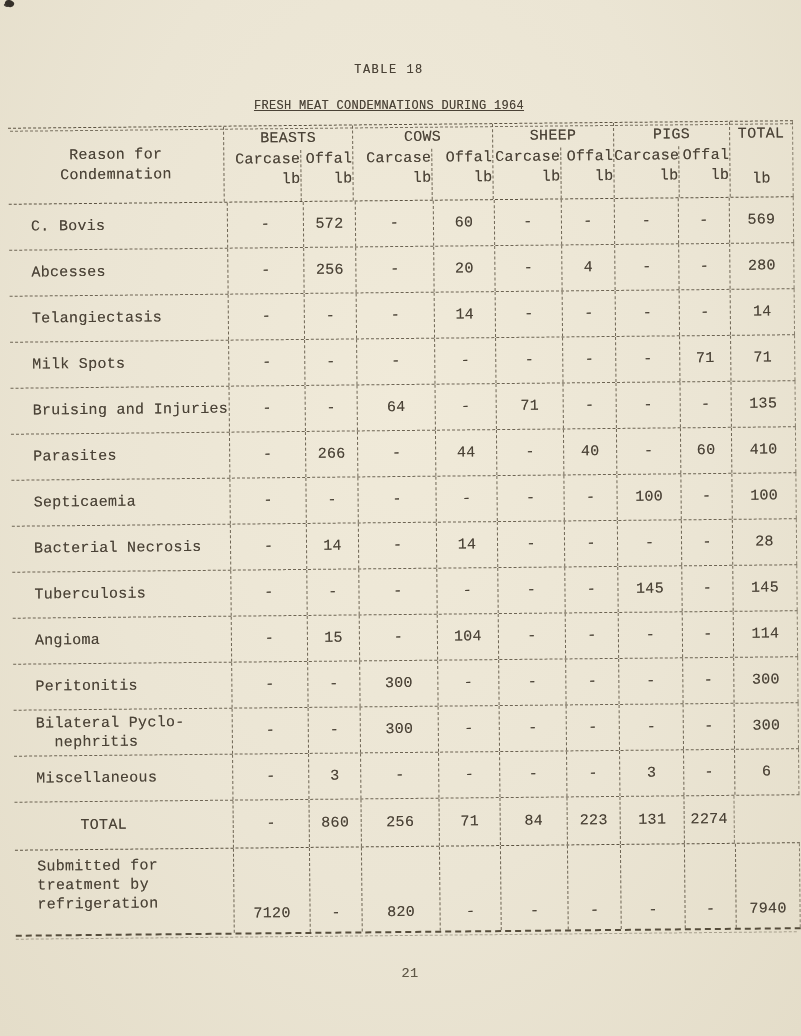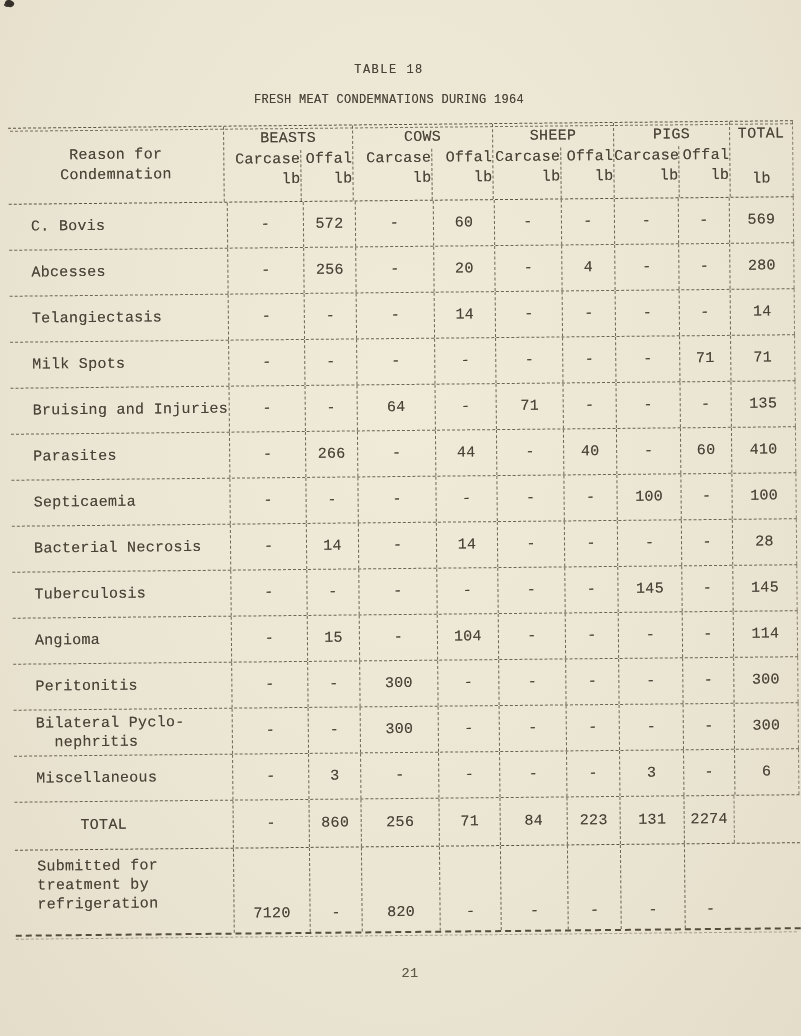--- a/index.html
+++ b/index.html
@@ -16,21 +16,21 @@
   }
   
   .ink-mark{
     position:absolute;left:5px;top:0px;width:9px;height:7px;
     background:#35302a;border-radius:60% 40% 55% 45%;
     transform:rotate(28deg);
     box-shadow:-2px 3px 0 -2px #4a443c;
   }
   .title-line{position:absolute;left:0;width:778px;text-align:center;font-size:12px;white-space:pre;}
   .title1{top:63px;letter-spacing:1.5px;}
-  .title2{top:93px;}
+  .title2{top:99px;text-decoration:underline;}
 
   
   .tbl{
     position:absolute;left:8px;top:124px;width:785px;
     transform:rotate(-0.55deg);transform-origin:50% 0%;
     border-top:1px dashed #5d5443;
     border-bottom:2px dashed #564d3c;
     font-size:15px;
   }
   .tbl::before{content:"";position:absolute;left:2px;right:0;top:2px;border-top:1px dashed rgba(93,84,67,.8);}
@@ -308,17 +308,18 @@
 treatment by
 refrigeration</div>
         <div class="cell v">7120</div>
         <div class="cell v">-</div>
         <div class="cell v">820</div>
         <div class="cell v">-</div>
         <div class="cell v">-</div>
         <div class="cell v">-</div>
         <div class="cell v">-</div>
         <div class="cell v">-</div>
+        <div class="cell v lastcol">7940</div>
       </div>
     </div>
 </div>
 
 <div class="page-number typed">21</div>
 
 </body></html>

